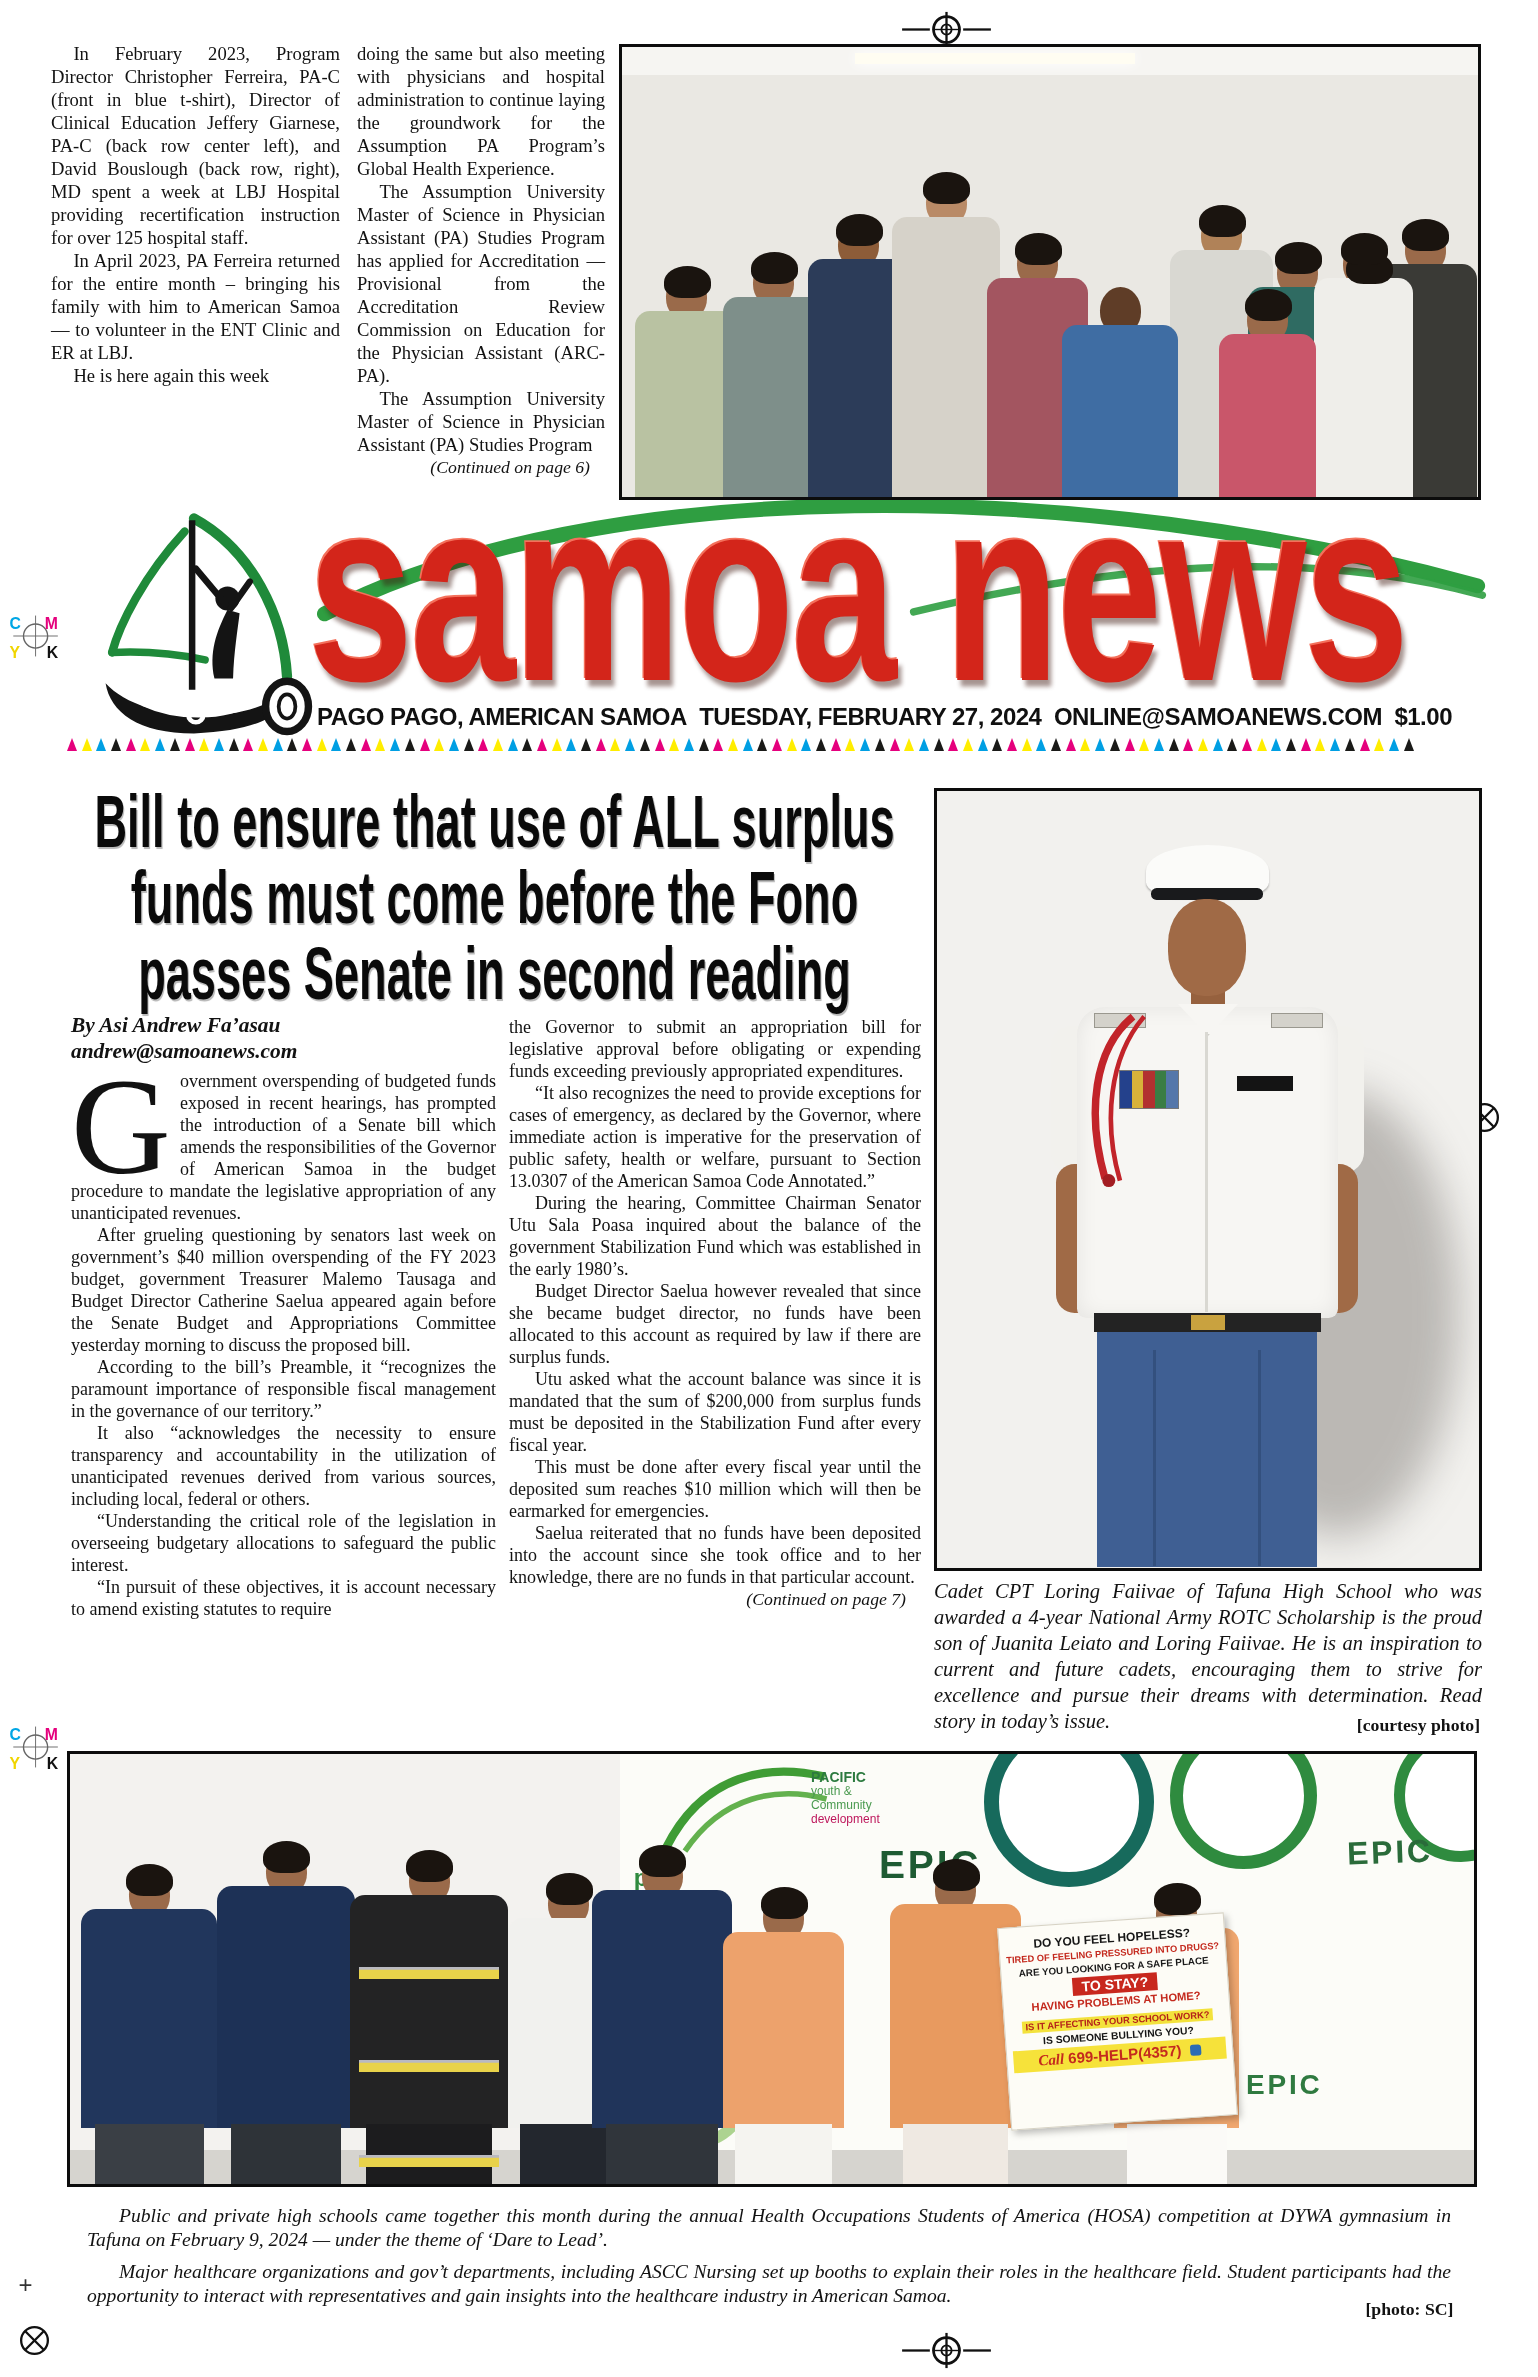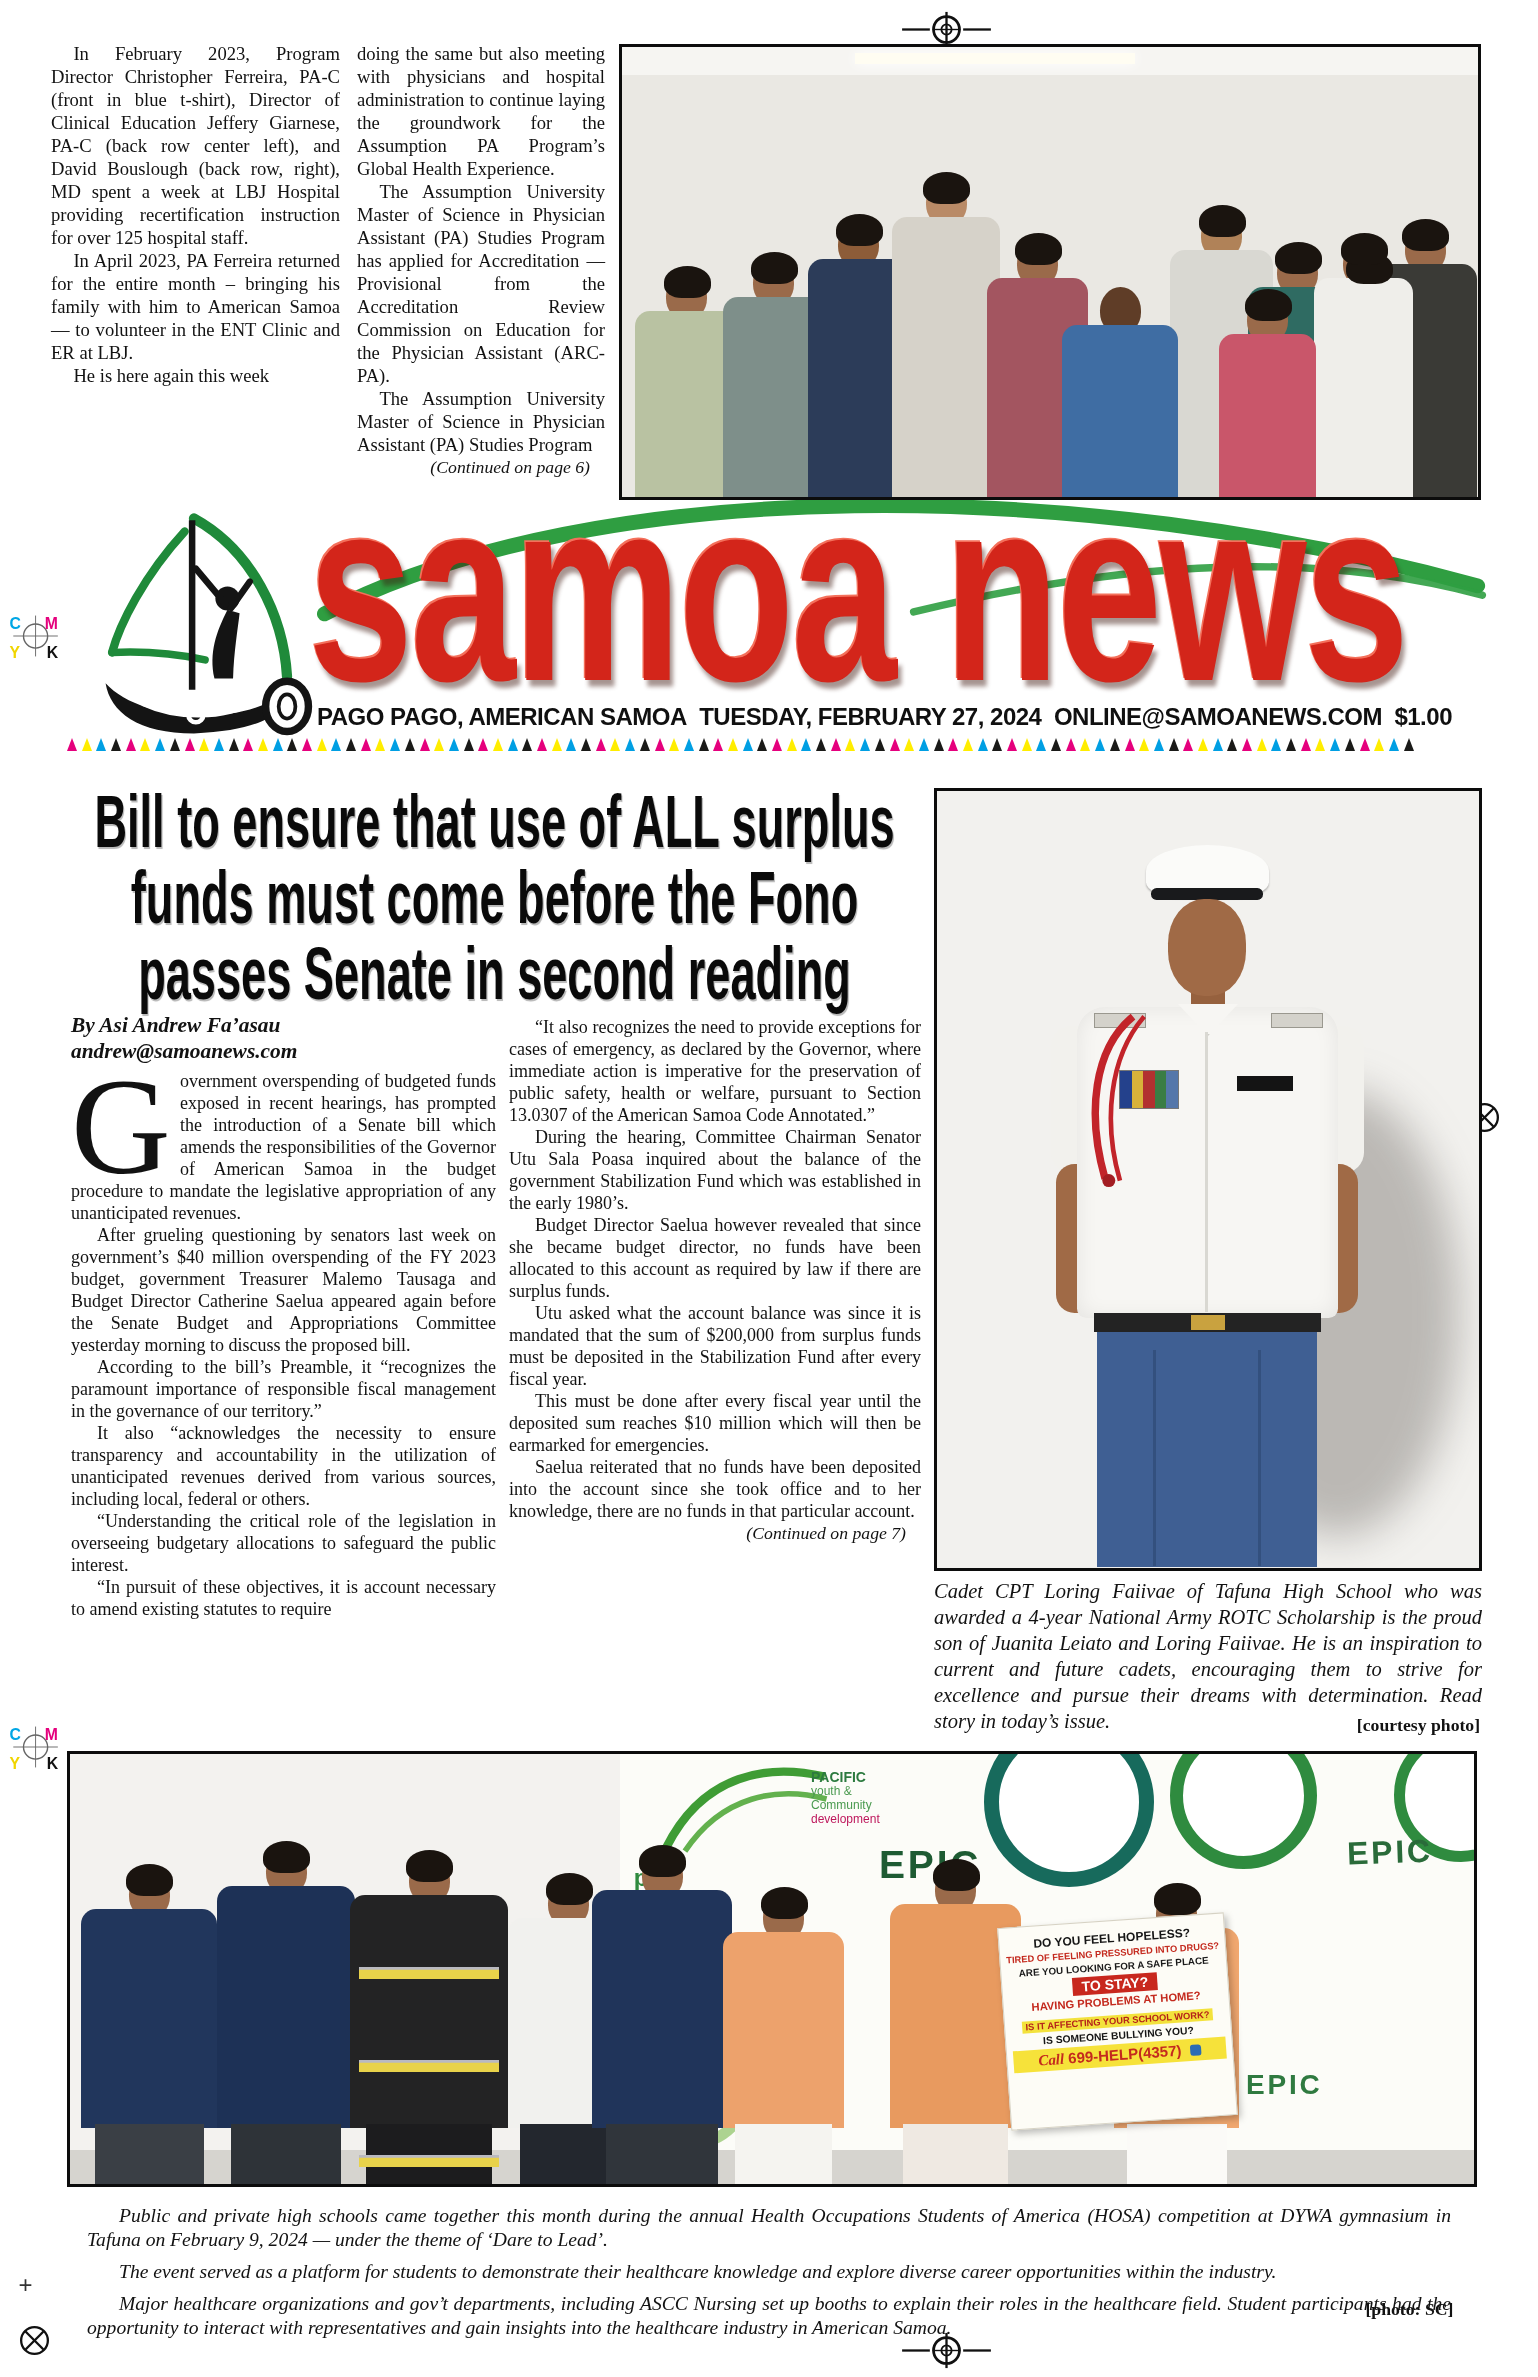--- a/index.html
+++ b/index.html
@@ -375,20 +375,21 @@
   <div class="lead-col" style="left:71px;top:1070px;width:425px;">
     <p class="nofirst"><span class="dropcap">G</span><span>overnment overspending of budgeted funds exposed in recent hearings, has prompted the introduction of a Senate bill which amends the responsibilities of the Governor of American Samoa in the budget procedure to mandate the legislative appropriation of any unanticipated revenues.</span></p>
     <p>After grueling questioning by senators last week on government’s $40 million overspending of the FY 2023 budget, government Treasurer Malemo Tausaga and Budget Director Catherine Saelua appeared again before the Senate Budget and Appropriations Committee yesterday morning to discuss the proposed bill.</p>
     <p>According to the bill’s Preamble, it “recognizes the paramount importance of responsible fiscal management in the governance of our territory.”</p>
     <p>It also “acknowledges the necessity to ensure transparency and accountability in the utilization of unanticipated revenues derived from various sources, including local, federal or others.</p>
     <p>“Understanding the critical role of the legislation in overseeing budgetary allocations to safeguard the public interest.</p>
     <p>“In pursuit of these objectives, it is account necessary to amend existing statutes to require</p>
   </div>
 
   <div class="lead-col" style="left:509px;top:1016px;width:412px;">
+    <p class="nofirst">the Governor to submit an appropriation bill for legislative approval before obligating or expending funds exceeding previously appropriated expenditures.</p>
     <p>“It also recognizes the need to provide exceptions for cases of emergency, as declared by the Governor, where immediate action is imperative for the preservation of public safety, health or welfare, pursuant to Section 13.0307 of the American Samoa Code Annotated.”</p>
     <p>During the hearing, Committee Chairman Senator Utu Sala Poasa inquired about the balance of the government Stabilization Fund which was established in the early 1980’s.</p>
     <p>Budget Director Saelua however revealed that since she became budget director, no funds have been allocated to this account as required by law if there are surplus funds.</p>
     <p>Utu asked what the account balance was since it is mandated that the sum of $200,000 from surplus funds must be deposited in the Stabilization Fund after every fiscal year.</p>
     <p>This must be done after every fiscal year until the deposited sum reaches $10 million which will then be earmarked for emergencies.</p>
     <p>Saelua reiterated that no funds have been deposited into the account since she took office and to her knowledge, there are no funds in that particular account.</p>
     <p class="contd">(Continued on page 7)</p>
   </div>
 
   <div class="photo" style="left:934px;top:788px;width:548px;height:783px;background:#f2f1ee;">
@@ -516,19 +517,18 @@
           <span class="c1">Call</span>
           <span class="c2">699-HELP(4357)</span>
           <span class="thumb"></span>
         </div>
       </div>
     </div>
   </div>
 
   <div class="botcap" style="left:79px;top:2196px;width:1380px;height:127px;">
     <p>Public and private high schools came together this month during the annual Health Occupations Students of America (HOSA) competition at DYWA gymnasium in Tafuna on February 9, 2024 — under the theme of ‘Dare to Lead’.</p>
-    <p>The event served as a platform for students to demonstrate their healthcare knowledge and explore diverse career opportunities within the industry.</p>
     <p>Major healthcare organizations and gov’t departments, including ASCC Nursing set up booths to explain their roles in the healthcare field. Student participants had the opportunity to interact with representatives and gain insights into the healthcare industry in American Samoa.</p>
     <span class="credit">[photo: SC]</span>
   </div>
 
 </div>
 
 
 </body></html>

